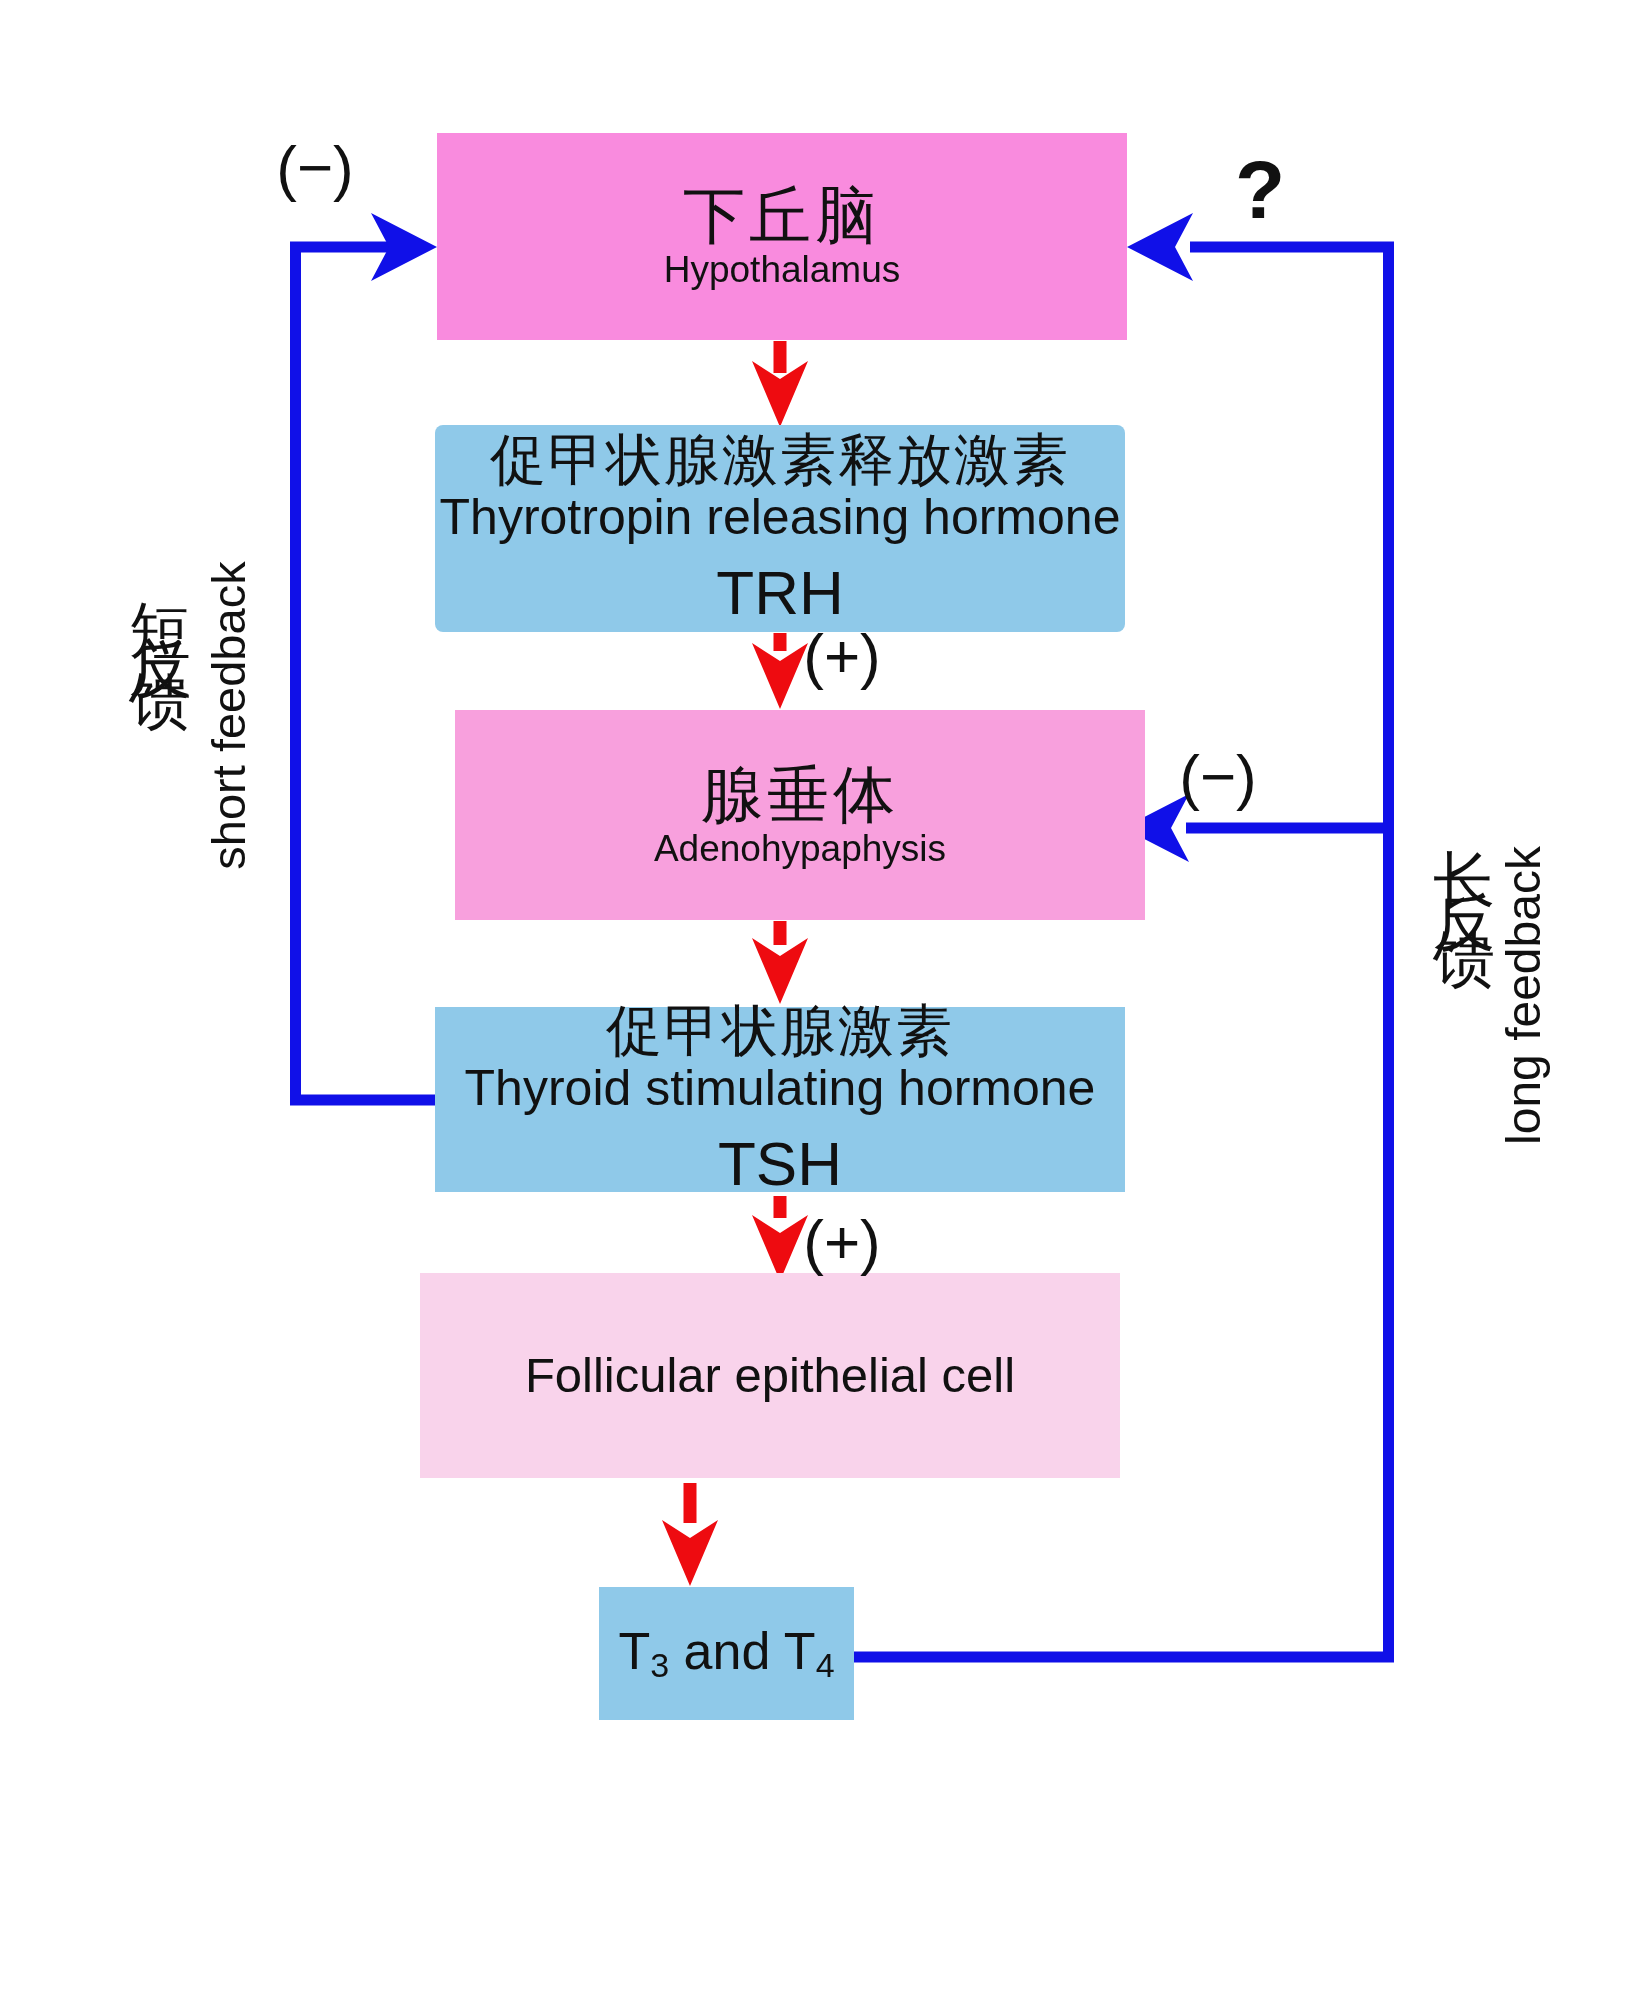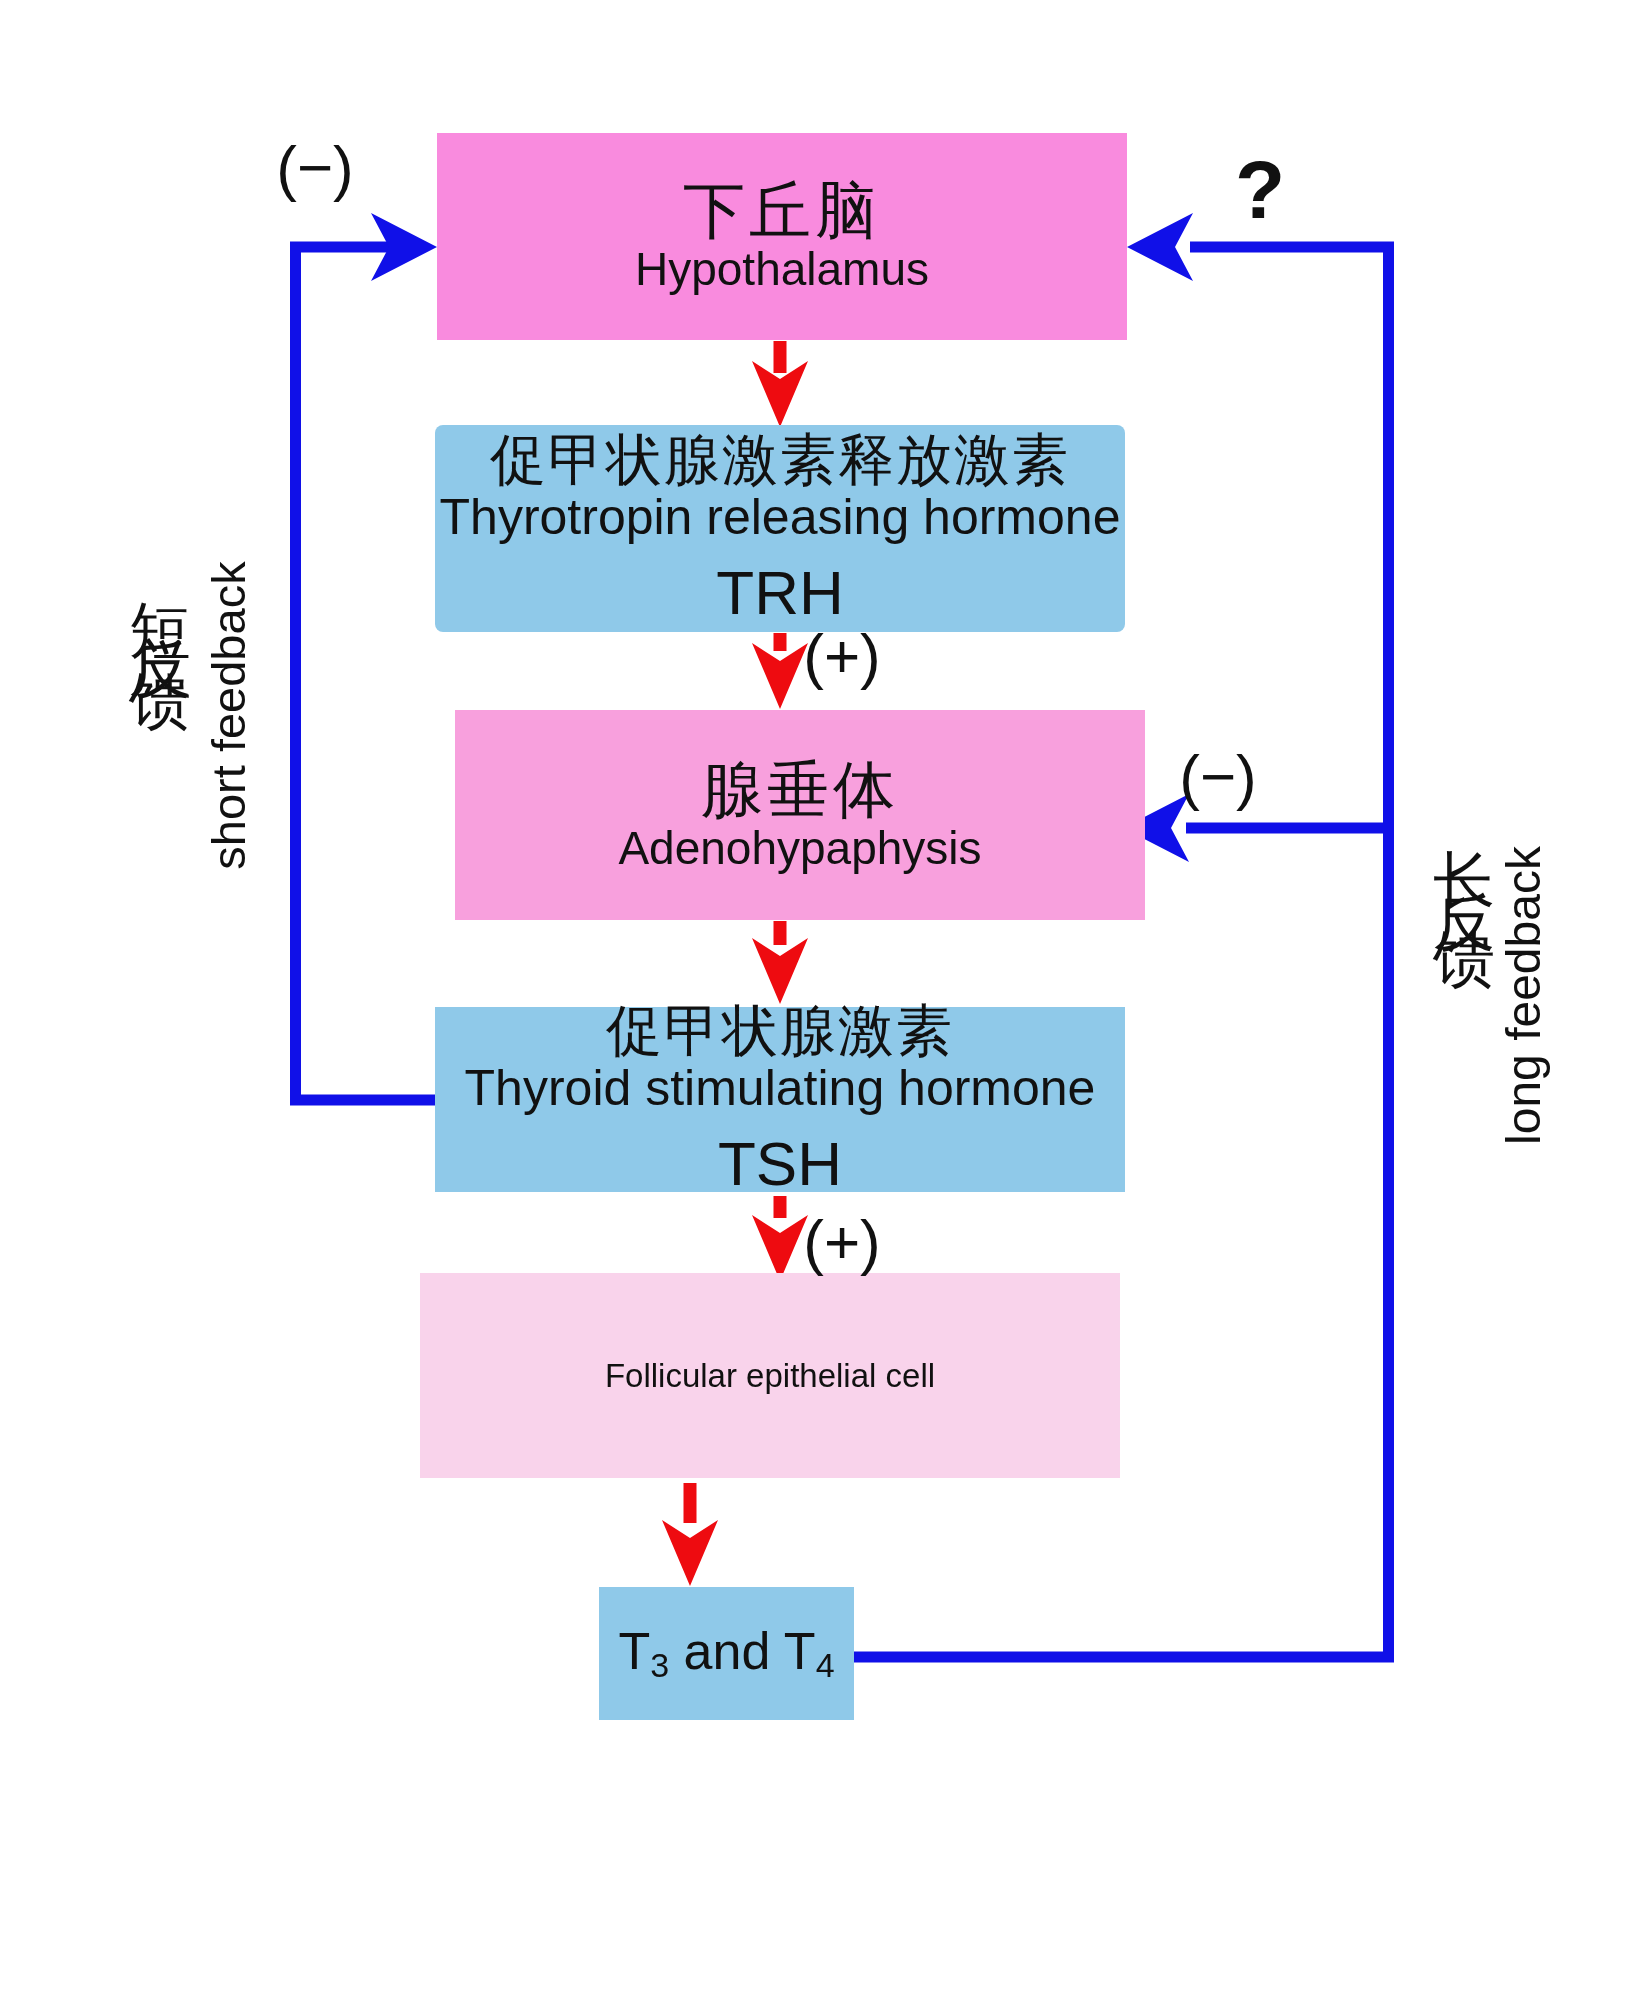--- a/index.html
+++ b/index.html
@@ -2,21 +2,21 @@
 <html><head>
 <meta charset="utf-8">
 <style>
   html,body{margin:0;padding:0;background:#ffffff;}
   body{font-family:"Liberation Sans","DejaVu Sans",sans-serif;color:#111;}
   .canvas{position:relative;width:1650px;height:1758px;background:#fff;overflow:hidden;}
   .wires{position:absolute;left:0;top:0;z-index:1;}
   .box{position:absolute;z-index:2;display:flex;flex-direction:column;align-items:center;justify-content:center;text-align:center;line-height:1.08;}
   .zh-big{font-size:62px;letter-spacing:4px;}
   .zh-mid{font-size:56px;letter-spacing:2px;white-space:nowrap;}
-  .en-big{font-size:46px;}
+  .en-big{font-size:37px;}
   .en-mid{font-size:50px;white-space:nowrap;}
   .abbr{font-size:62px;margin-top:16px;}
   .lbl{position:absolute;z-index:3;transform:translate(-50%,-50%);white-space:nowrap;}
   .sign{font-size:62px;}
   .question{font-size:82px;font-weight:700;}
   .v-zh{position:absolute;z-index:3;writing-mode:vertical-rl;text-orientation:upright;font-size:62px;letter-spacing:0.58em;white-space:nowrap;}
   .rot-en{position:absolute;z-index:3;transform:rotate(-90deg);transform-origin:center center;text-align:center;font-size:47px;white-space:nowrap;}
   .caption{position:absolute;z-index:3;left:0;top:1838px;width:1650px;display:flex;justify-content:center;align-items:baseline;font-weight:700;font-size:66px;}
   .caption .gap1{width:42px;}
   .caption .gap2{width:88px;}
@@ -73,21 +73,21 @@
     <div class="en-big">Adenohypaphysis</div>
   </div>
 
   <div class="box" style="left:435px;top:1007px;width:690px;height:185px;background:#8FC9E9;">
     <div class="zh-mid">促甲状腺激素</div>
     <div class="en-mid">Thyroid stimulating hormone</div>
     <div class="abbr">TSH</div>
   </div>
 
   <div class="box" style="left:420px;top:1273px;width:700px;height:205px;background:#F9D3EB;">
-    <div class="en-mid" style="font-size:33px;">Follicular epithelial cell</div>
+    <div class="en-mid" style="font-size:49px;">Follicular epithelial cell</div>
   </div>
 
   <div class="box" style="left:555px;top:1587px;width:255px;height:133px;background:#8FC9E9;margin-left:44px;">
     <div class="t3t4"><span>T</span><span class="sub">3</span><span> and </span><span>T</span><span class="sub">4</span></div>
   </div>
 
   <div class="lbl sign" style="left:315px;top:167px;">(−)</div>
   <div class="lbl sign" style="left:842px;top:655px;">(+)</div>
   <div class="lbl sign" style="left:1218px;top:776px;">(−)</div>
   <div class="lbl sign" style="left:842px;top:1241px;">(+)</div>

